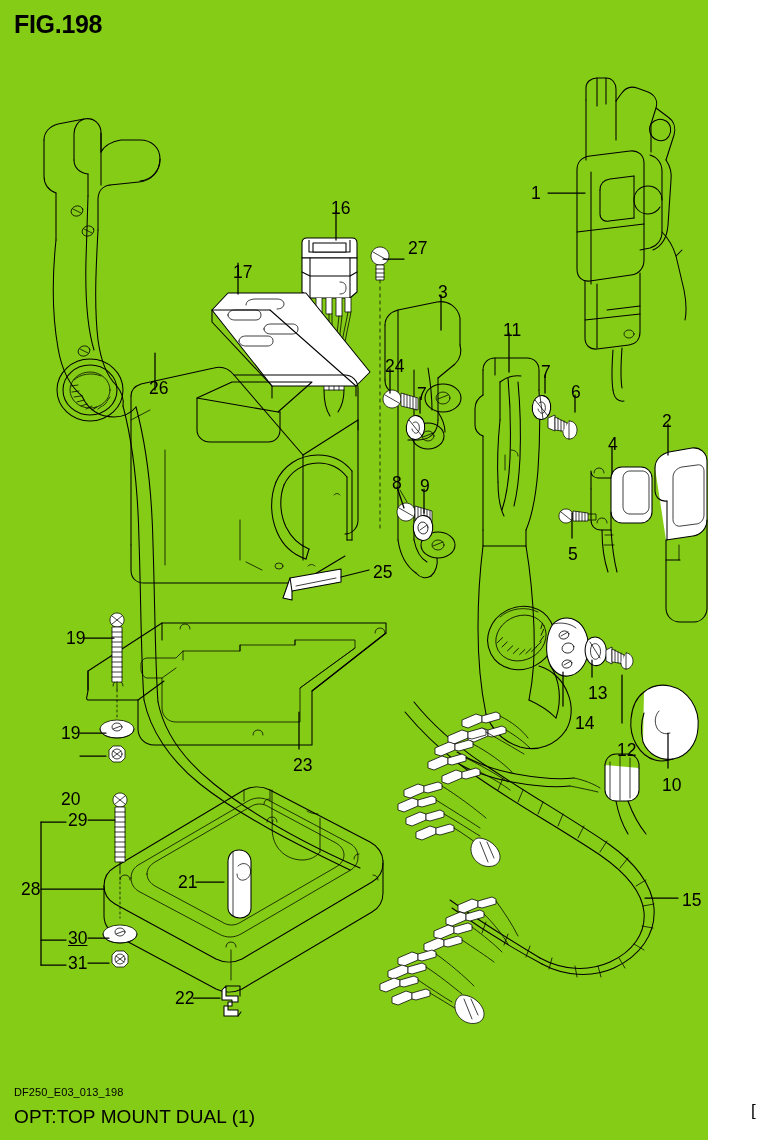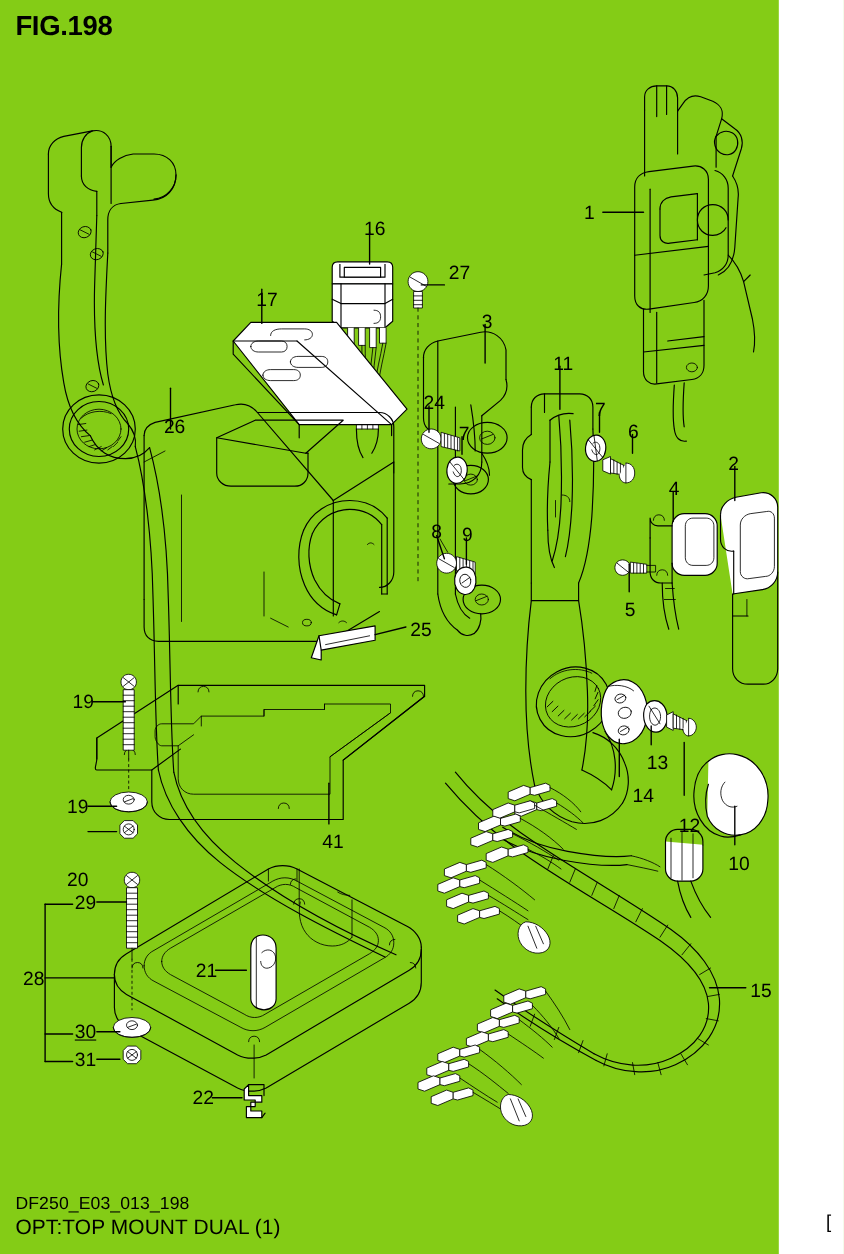--- a/index.html
+++ b/index.html
@@ -28,21 +28,21 @@
     top: 10px;
     font-size: 25px;
     font-weight: bold;
     letter-spacing: -0.3px;
     font-family: "Liberation Sans", sans-serif;
     white-space: nowrap;
   }
   .footer-line {
     position: absolute;
     left: 14px;
-    font-size: 16px;
+    font-size: 11px;
     font-weight: normal;
     font-family: "Liberation Sans", sans-serif;
     letter-spacing: 0.1px;
     white-space: nowrap;
   }
   #footer-code { top: 1086px; }
   #footer-desc { top: 1106px; font-size: 19px; }
   .corner-mark {
     position: absolute;
     left: 751px;
@@ -761,21 +761,21 @@
   <div class="callout" style="left:588px; top:685px;">13</div>
   <div class="callout" style="left:558px; top:715px;margin-left:17px;">14</div>
   <div class="callout" style="left:682px; top:892px;">15</div>
   <div class="callout" style="left:331px; top:200px;">16</div>
   <div class="callout" style="left:233px; top:252px;margin-top:12px;">17</div>
   <div class="callout" style="left:66px;  top:630px;">19</div>
   <div class="callout" style="left:61px;  top:725px;">19</div>
   <div class="callout" style="left:61px;  top:748px;margin-top:43px;">20</div>
   <div class="callout" style="left:178px; top:874px;">21</div>
   <div class="callout" style="left:175px; top:990px;">22</div>
-  <div class="callout" style="left:293px; top:757px;">41</div>
+  <div class="callout" style="left:293px; top:757px;">23</div>
   <div class="callout" style="left:385px; top:358px;">24</div>
   <div class="callout" style="left:373px; top:564px;">25</div>
   <div class="callout" style="left:149px; top:342px;margin-top:38px;">26</div>
   <div class="callout" style="left:408px; top:240px;">27</div>
   <div class="callout" style="left:21px;  top:881px;">28</div>
   <div class="callout" style="left:68px;  top:812px;">29</div>
   <div class="callout" style="left:68px;  top:930px;text-decoration:underline;">30</div>
   <div class="callout" style="left:68px;  top:955px;">31</div>
 
   <div class="footer-line" id="footer-code">DF250_E03_013_198</div>

